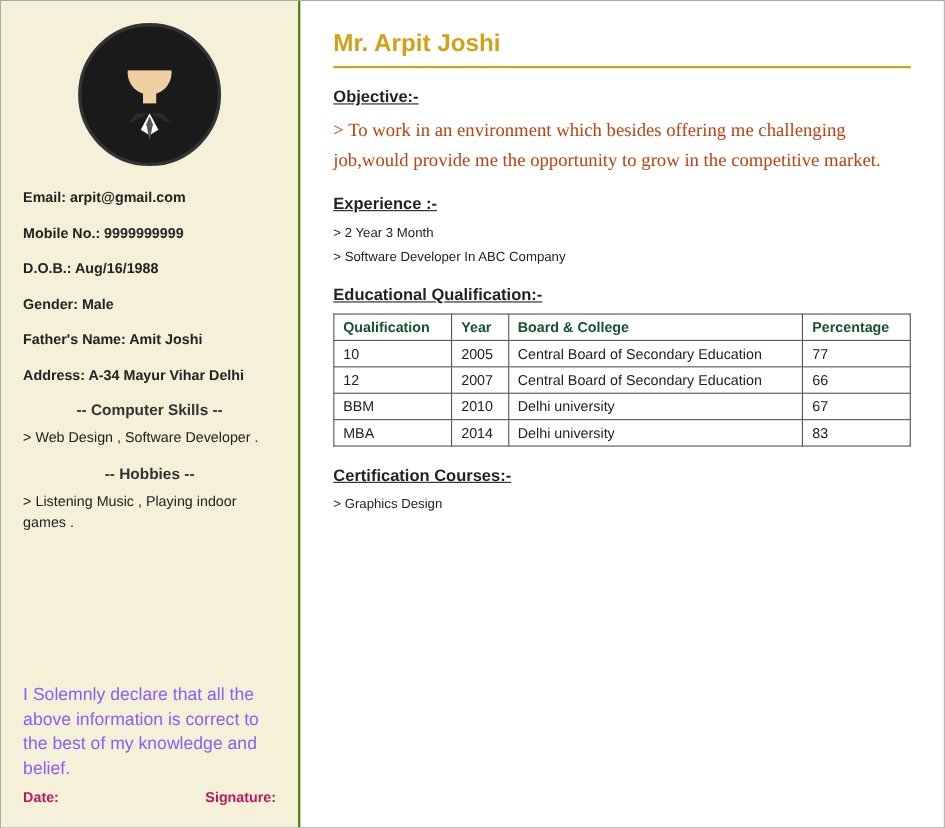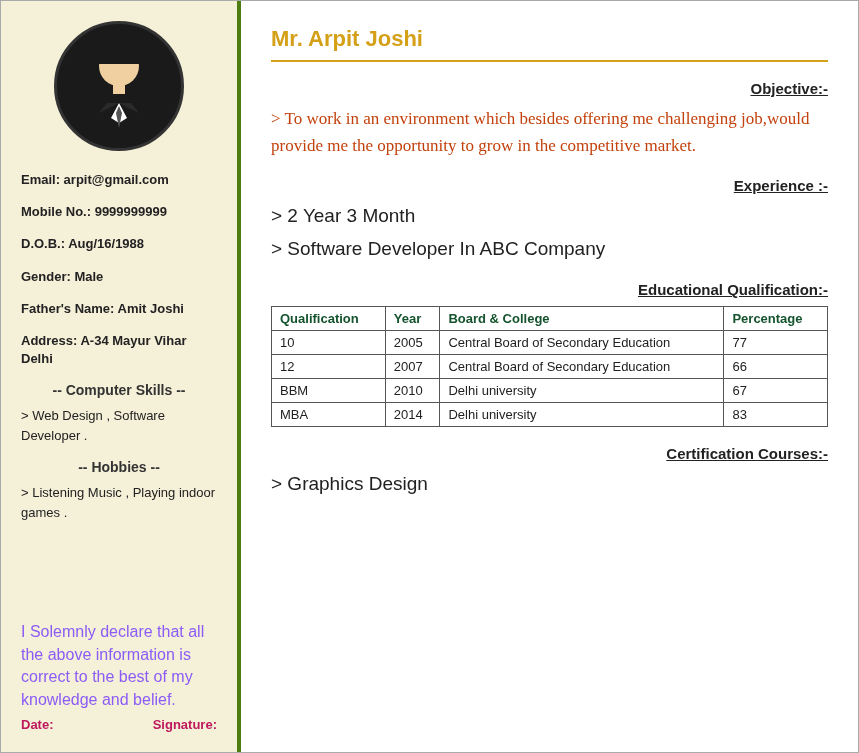--- a/index.html
+++ b/index.html
@@ -13,27 +13,27 @@
     }
     .resume-wrapper {
       width: 859px;
       min-height: 753px;
       background: #fff;
       display: flex;
       border: 1px solid #aaa;
     }
     
     .sidebar {
-      width: 240px;
+      width: 272px;
       background: #f5f0d8;
       padding: 20px 15px;
       display: flex;
       flex-direction: column;
       align-items: center;
-      border-right: 4px solid #4d7c0f;
+      border-right: 2px solid #4d7c0f;
     }
     .avatar-circle {
       width: 130px;
       height: 130px;
       border-radius: 50%;
       background: #1a1a1a;
       border: 3px solid #333;
       display: flex;
       align-items: flex-end;
       justify-content: center;
@@ -113,34 +113,33 @@
       border: none;
       border-top: 2px solid #d4a017;
       margin-bottom: 18px;
     }
     .section-title {
       font-size: 15px;
       font-weight: bold;
       text-decoration: underline;
       color: #222;
       margin-bottom: 8px;
-      text-align: right;
     }
     .section-block {
       margin-bottom: 18px;
     }
     .section-text {
       font-size: 17px;
       color: #c2410c;
       line-height: 1.6;
       margin-bottom: 4px;
       font-family: Liberation Serif, serif;
     }
     .bullet-item {
-      font-size: 19px;
+      font-size: 12px;
       color: #222;
       margin-bottom: 4px;
       line-height: 1.5;
     }
     
     .edu-table {
       width: 100%;
       border-collapse: collapse;
       font-size: 13px;
       margin-top: 6px;

